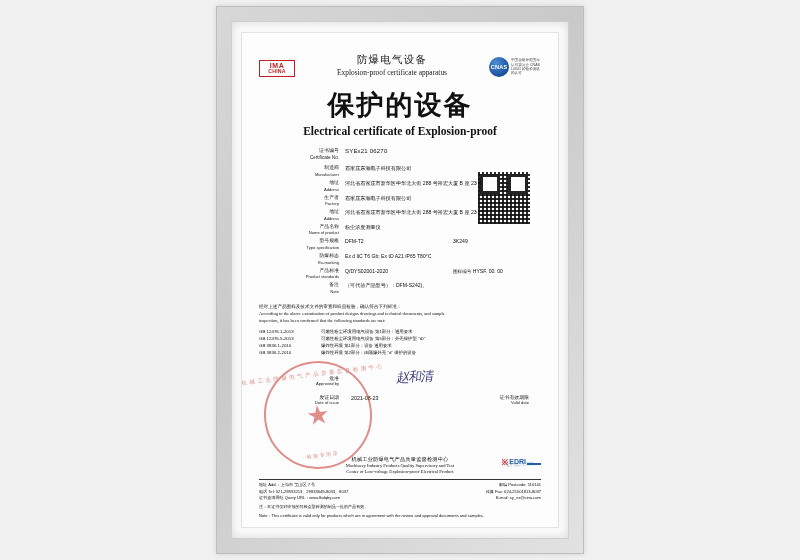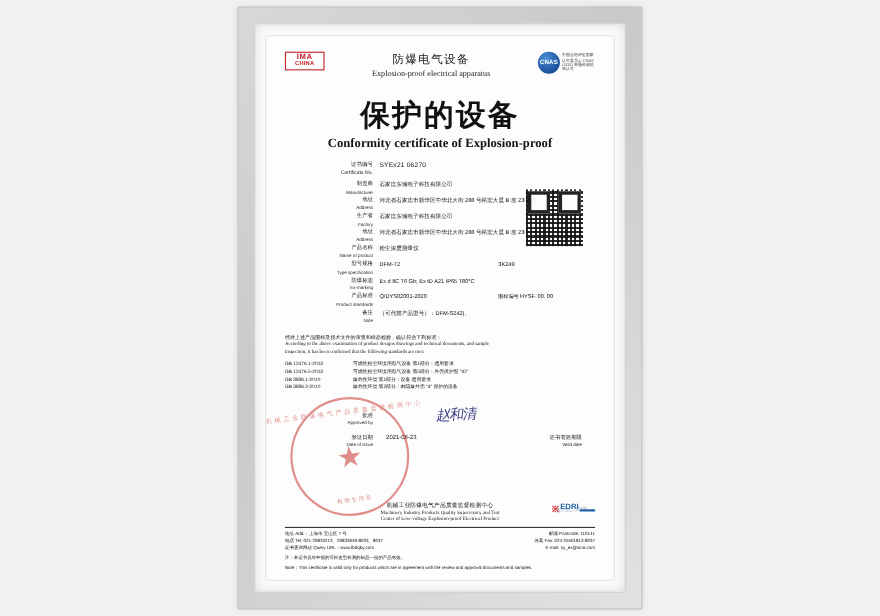--- a/index.html
+++ b/index.html
@@ -38,21 +38,21 @@
     position: relative;
     width: 100%; height: 100%;
     background: #fdfdfd;
     border: 1px solid #e3e3e3;
     padding: 14px 17px 8px 17px;
     overflow: hidden;
   }
 
   
   .top-row {
-    display: flex; align-items: flex-start; justify-content: space-between;
+    display: flex; align-items: flex-end; justify-content: space-between;
     height: 30px;
   }
   .logo-ima {
     width: 36px; height: 17px;
     border: 1px solid #c22026;
     display: flex; flex-direction: column; align-items: center; justify-content: center;
     color: #c22026;
     font-size: 5.2px; line-height: 1.05; font-weight: bold;
     letter-spacing: .2px;
   }
@@ -230,30 +230,30 @@
     <div id="frame-inner">
       <div id="paper">
 
         <div class="top-row">
           <div class="logo-ima">
             <span class="big">IMA</span>
             <span>CHINA</span>
           </div>
           <div class="head-titles">
             <div class="head-cn">防爆电气设备</div>
-            <div class="head-en">Explosion-proof electrical apparatus</div>
+            <div class="head-en">Explosion-proof certificate apparatus</div>
           </div>
           <div class="logo-cnas">
             <div class="cnas-circle">CNAS</div>
             <div class="cnas-text">中国合格评定国家认可委员会 CNAS L0001 检验检测机构认可</div>
           </div>
         </div>
 
         <div class="main-title">保护的设备</div>
-        <div class="main-subtitle">Conformity certificate of Explosion-proof</div>
+        <div class="main-subtitle">Electrical certificate of Explosion-proof</div>
 
         <div class="cert-no-block">
           <div class="cert-no-label">
             <span class="cn">证书编号</span><br>
             <span>Certificate No.</span>
           </div>
           <div class="cert-no-value">SYEx21 06270</div>
         </div>
 
         <div class="fields">

